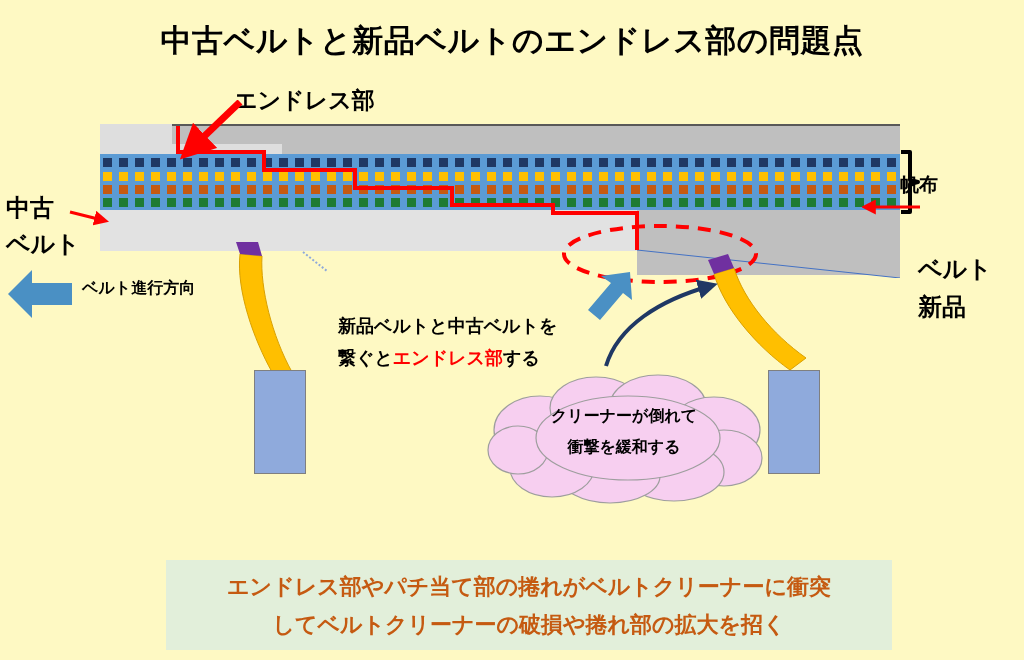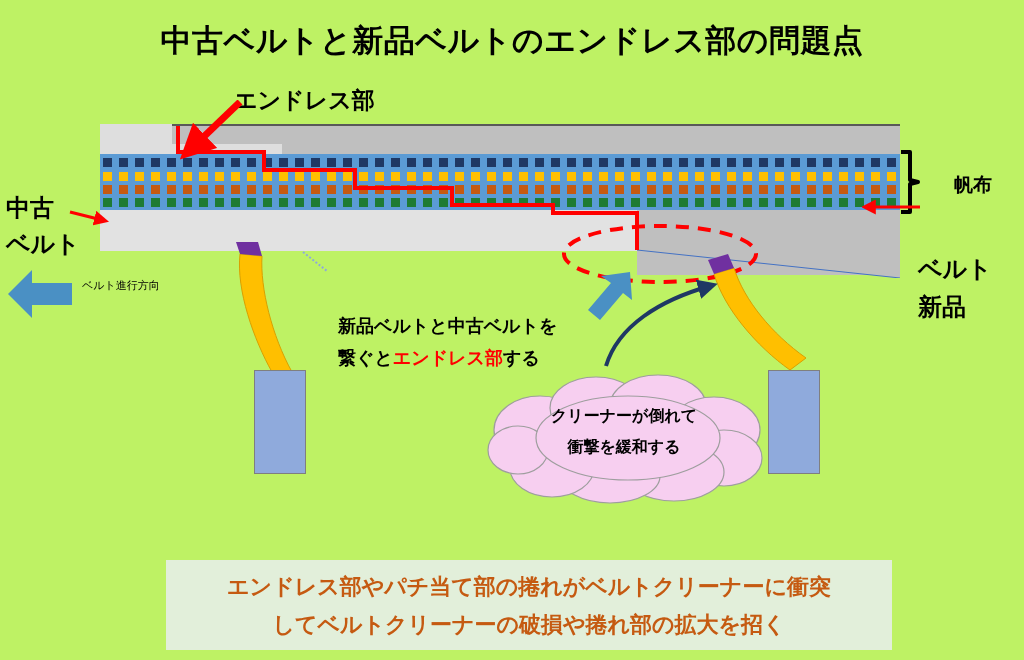--- a/index.html
+++ b/index.html
@@ -7,21 +7,21 @@
     padding: 0;
     background: #ffffff;
   }
   body {
     font-family: "Liberation Sans", "DejaVu Sans", sans-serif;
   }
   #canvas {
     position: relative;
     width: 1024px;
     height: 660px;
-    background: #bef264;
+    background: #fef9c3;
     overflow: hidden;
   }
 
   
   .title {
     position: absolute;
     left: 0;
     top: 20px;
     width: 1024px;
     text-align: center;
@@ -144,29 +144,29 @@
     left: 6px;
     top: 192px;
     font-size: 24px;
   }
   .lbl-used-2 {
     left: 6px;
     top: 228px;
     font-size: 24px;
   }
   .lbl-canvas {
-    left: 954px;
+    left: 900px;
     top: 172px;
     font-size: 19px;
   }
   .lbl-direction {
     left: 82px;
     top: 278px;
-    font-size: 11px;
-    font-weight: normal;
+    font-size: 16px;
+    font-weight: bold;
   }
   .note {
     position: absolute;
     left: 338px;
     top: 296px;
     font-size: 18px;
     font-weight: bold;
     color: #000000;
     line-height: 32px;
     margin-top: 14px;

